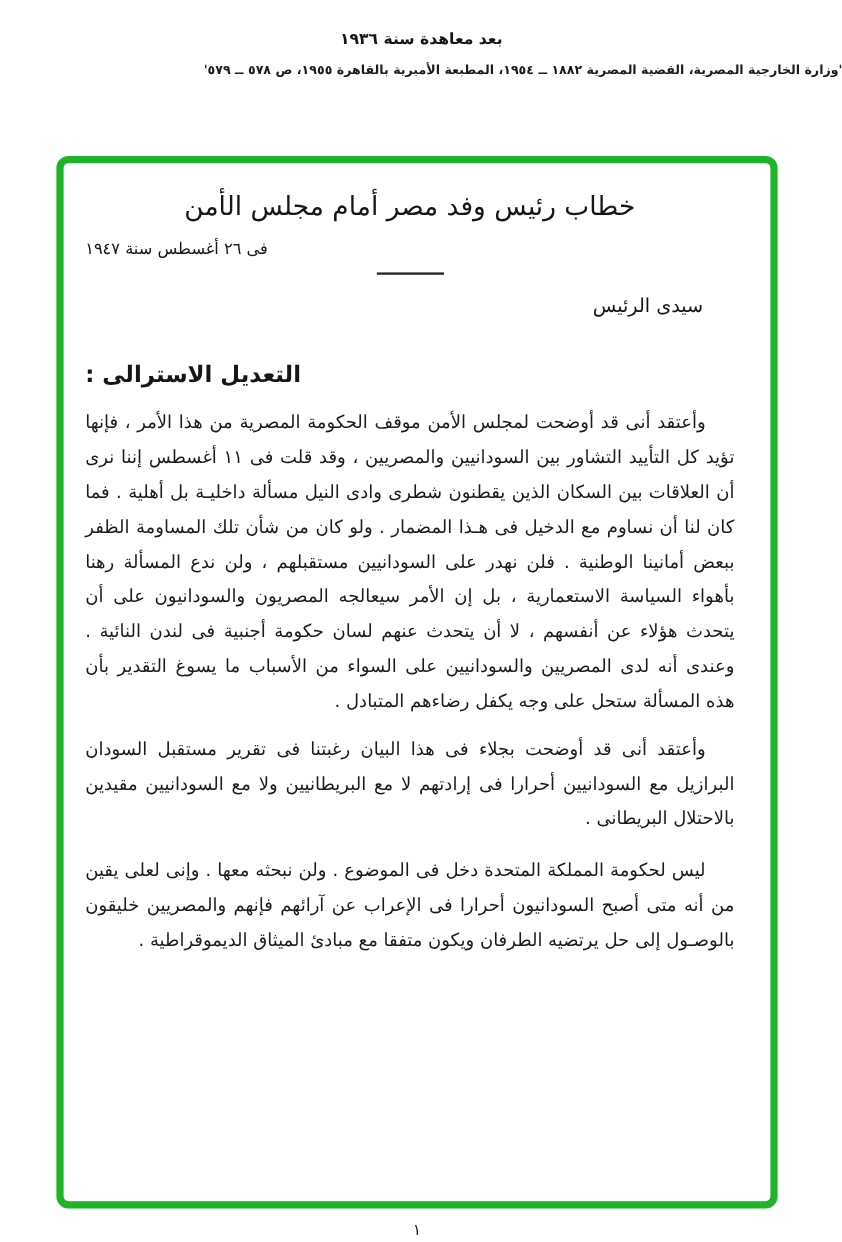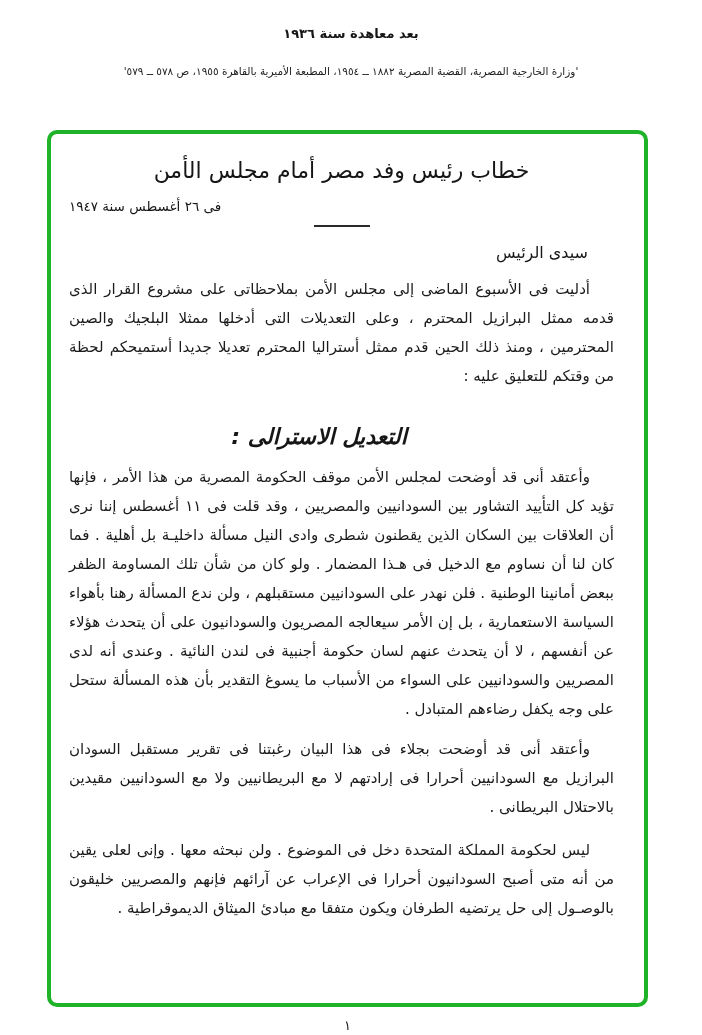--- a/index.html
+++ b/index.html
@@ -19,41 +19,42 @@
     position: absolute;
     top: 26px;
     left: 0;
     width: 702px;
     direction: rtl;
     text-align: center;
   }
   .ref-line1 {
     font-size: 13px;
     font-weight: bold;
-    margin-bottom: 24px;
+    margin-bottom: 12px;
     letter-spacing: 0.5px;
   }
   .ref-line2 {
     font-size: 15.5px;
     font-weight: bold;
     margin-bottom: 9px;
   }
   .ref-line3 {
     font-size: 10.5px;
-    font-weight: normal;
+    font-weight: bold;
     color: #1c1c1c;
+    text-align: right;
   }
   .green-box {
     position: absolute;
     left: 47px;
     top: 130px;
     width: 601px;
     height: 877px;
     box-sizing: border-box;
-    border: 4px solid #4c1d95;
+    border: 6px solid #4c1d95;
     border-radius: 10px;
     padding: 22px 30px 0 18px;
     direction: rtl;
   }
   .doc-title {
     margin: 0 0 10px 0;
     text-align: center;
     font-size: 22px;
     font-weight: normal;
     line-height: 30px;
@@ -80,25 +81,24 @@
   .para {
     margin: 11px 0 0 0;
     font-size: 15px;
     line-height: 29px;
     text-align: justify;
     text-indent: 24px;
     color: #1b1b1b;
   }
   .section-heading {
     margin: 34px 45px 3px 0;
-    text-align: center;
-    font-size: 22px;
+    text-align: left;
+    font-size: 19px;
     font-weight: bold;
     line-height: 24px;
-    font-style: italic;
   }
   .page-number {
     position: absolute;
     top: 1018px;
     left: 47px;
     width: 601px;
     text-align: center;
     font-size: 13px;
     color: #222;
   }
@@ -111,21 +111,20 @@
   <div class="ref-line3">'وزارة الخارجية المصرية، القضية المصرية ١٨٨٢ ــ ١٩٥٤، المطبعة الأميرية بالقاهرة ١٩٥٥، ص ٥٧٨ ــ ٥٧٩'</div>
 </header>
 
 <div class="green-box" style="border-color: rgb(31, 179, 42);">
   <h1 class="doc-title">خطاب رئيس وفد مصر أمام مجلس الأمن</h1>
   <h2 class="doc-subtitle">فى ٢٦ أغسطس سنة ١٩٤٧</h2>
   <div class="title-divider"></div>
 
   <p class="salutation">سيدى الرئيس</p>
 
-  <p class="para">أدليت فى الأسبوع الماضى إلى مجلس الأمن بملاحظاتى على مشروع القرار الذى قدمه ممثل البرازيل المحترم ، وعلى التعديلات التى أدخلها ممثلا البلجيك والصين المحترمين ، ومنذ ذلك الحين قدم ممثل أستراليا المحترم تعديلا جديدا أستميحكم لحظة من وقتكم للتعليق عليه :</p>
 
   <h3 class="section-heading">التعديل الاسترالى :</h3>
   <p class="para" style="margin-top:14px">وأعتقد أنى قد أوضحت لمجلس الأمن موقف الحكومة المصرية من هذا الأمر ، فإنها تؤيد كل التأييد التشاور بين السودانيين والمصريين ، وقد قلت فى ١١ أغسطس إننا نرى أن العلاقات بين السكان الذين يقطنون شطرى وادى النيل مسألة داخليـة بل أهلية . فما كان لنا أن نساوم مع الدخيل فى هـذا المضمار . ولو كان من شأن تلك المساومة الظفر ببعض أمانينا الوطنية . فلن نهدر على السودانيين مستقبلهم ، ولن ندع المسألة رهنا بأهواء السياسة الاستعمارية ، بل إن الأمر سيعالجه المصريون والسودانيون على أن يتحدث هؤلاء عن أنفسهم ، لا أن يتحدث عنهم لسان حكومة أجنبية فى لندن النائية . وعندى أنه لدى المصريين والسودانيين على السواء من الأسباب ما يسوغ التقدير بأن هذه المسألة ستحل على وجه يكفل رضاءهم المتبادل .</p>
 
   <p class="para">وأعتقد أنى قد أوضحت بجلاء فى هذا البيان رغبتنا فى تقرير مستقبل السودان البرازيل مع السودانيين أحرارا فى إرادتهم لا مع البريطانيين ولا مع السودانيين مقيدين بالاحتلال البريطانى .</p>
   <p class="para" style="margin-top:14px">ليس لحكومة المملكة المتحدة دخل فى الموضوع . ولن نبحثه معها . وإنى لعلى يقين من أنه متى أصبح السودانيون أحرارا فى الإعراب عن آرائهم فإنهم والمصريين خليقون بالوصـول إلى حل يرتضيه الطرفان ويكون متفقا مع مبادئ الميثاق الديموقراطية .</p>
 </div>
 
 <div class="page-number">١</div>
 

